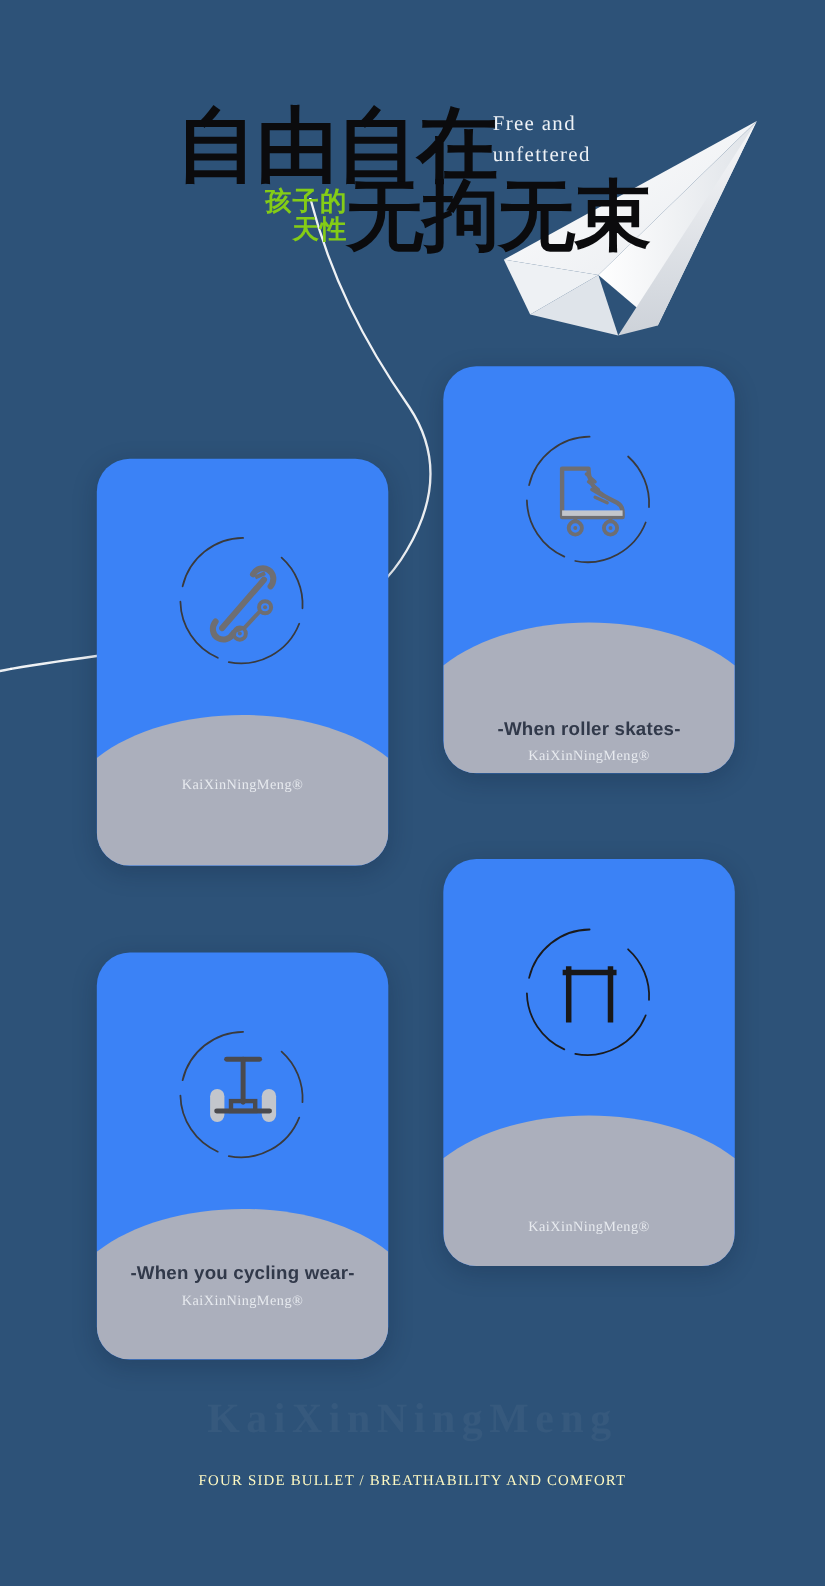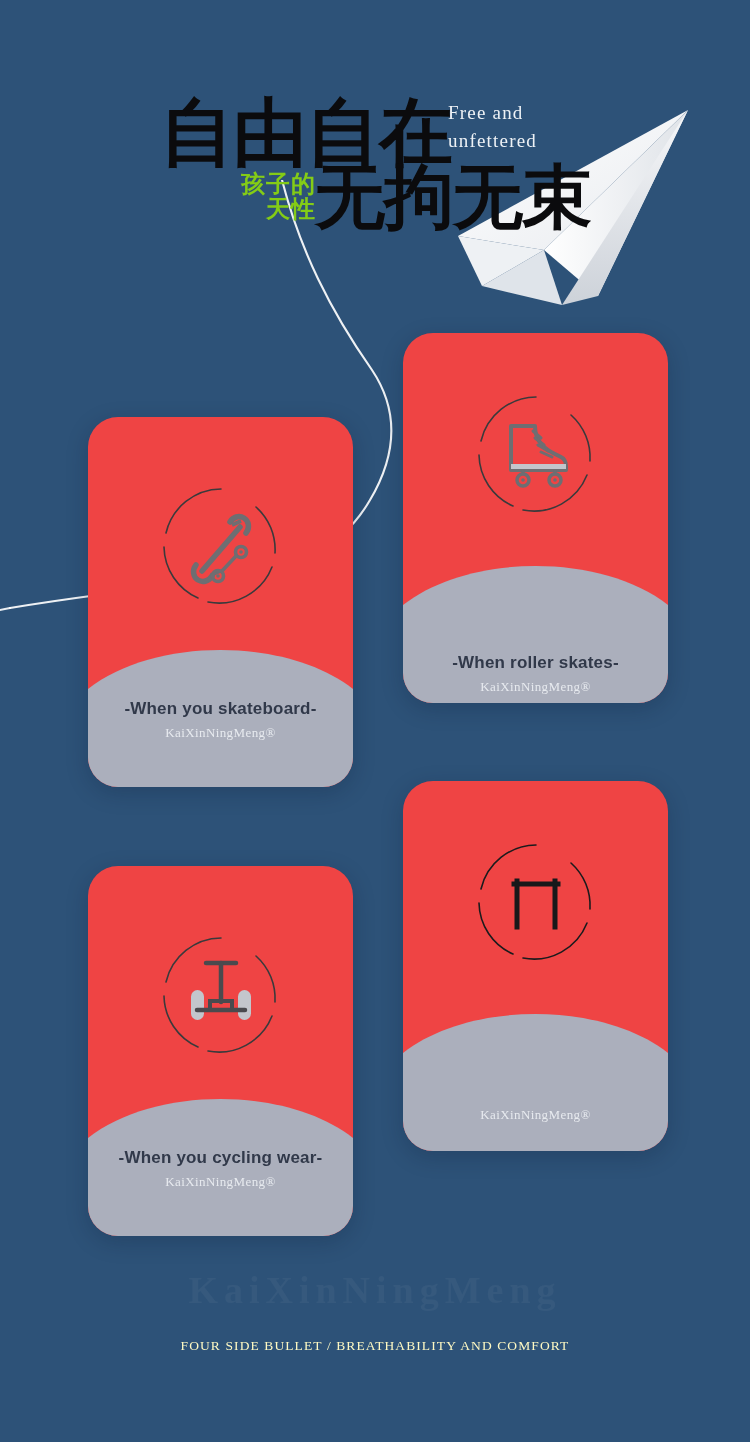--- a/index.html
+++ b/index.html
@@ -49,21 +49,21 @@
     color:#0b0b0d; letter-spacing:-1px;
     white-space:nowrap;
   }
 
   .plane { position:absolute; left:440px; top:100px; width:300px; height:220px; }
   .trail { position:absolute; left:0; top:180px; width:500px; height:560px; }
 
   
   .card {
     position:absolute;
-    background:#ef4444;
+    background:#3b82f6;
     border-radius:30px;
     overflow:hidden;
     box-shadow:0 6px 22px rgba(10,25,45,.22);
   }
   .card .wave { position:absolute; left:0; bottom:0; width:100%; }
   .icon-wrap { position:absolute; left:0; width:100%; display:flex; justify-content:center; }
   .card-caption {
     position:absolute; left:0; width:100%; text-align:center;
   }
   .cap-main {
@@ -176,21 +176,20 @@
           <path d="M74 42 L83 38"></path>
           <circle cx="60" cy="93" r="5.5"></circle>
           <circle cx="83" cy="69" r="5.5"></circle>
           <path d="M64 88 L79 72"></path>
         </g>
         <circle cx="60" cy="93" r="1.8" fill="#6e6e72"></circle>
         <circle cx="83" cy="69" r="1.8" fill="#6e6e72"></circle>
       </svg>
     </div>
     <div class="card-caption" style="top:282px;">
-      <div class="cap-main">-When you skateboard-</div>
       <div class="cap-sub">KaiXinNingMeng®</div>
     </div>
   </div>
 
   <div class="card" id="card2">
     <svg class="wave" viewBox="0 0 265 160" preserveAspectRatio="none">
       <path d="M0 62 C 66 10, 199 10, 265 62 L265 160 L0 160 Z" fill="#abafbc"></path>
     </svg>
     <div class="icon-wrap" style="top:58px;">
       <svg width="126" height="126" viewBox="0 0 126 126" fill="none">

